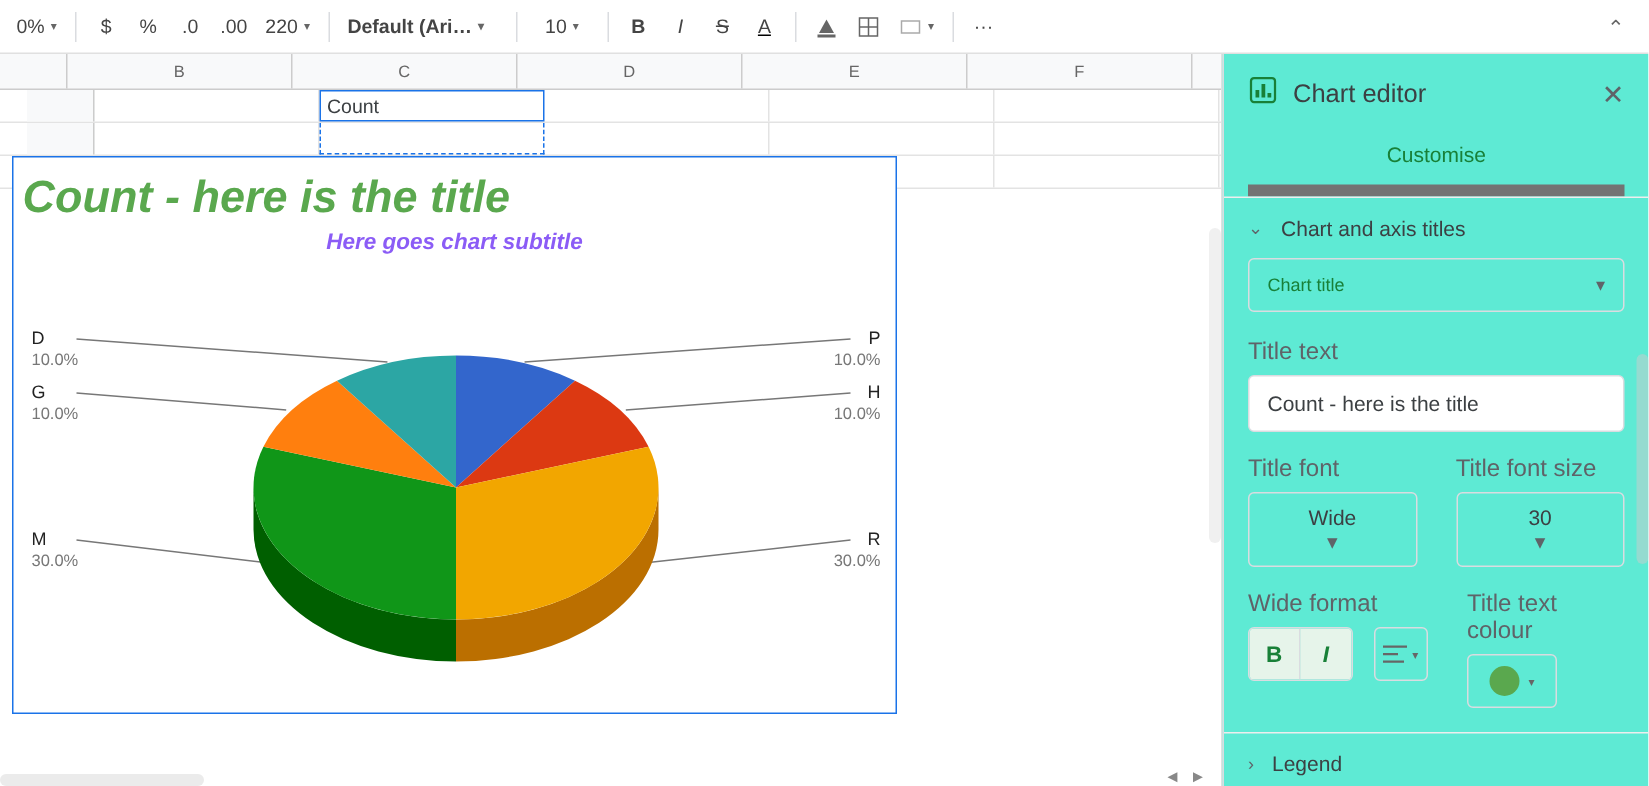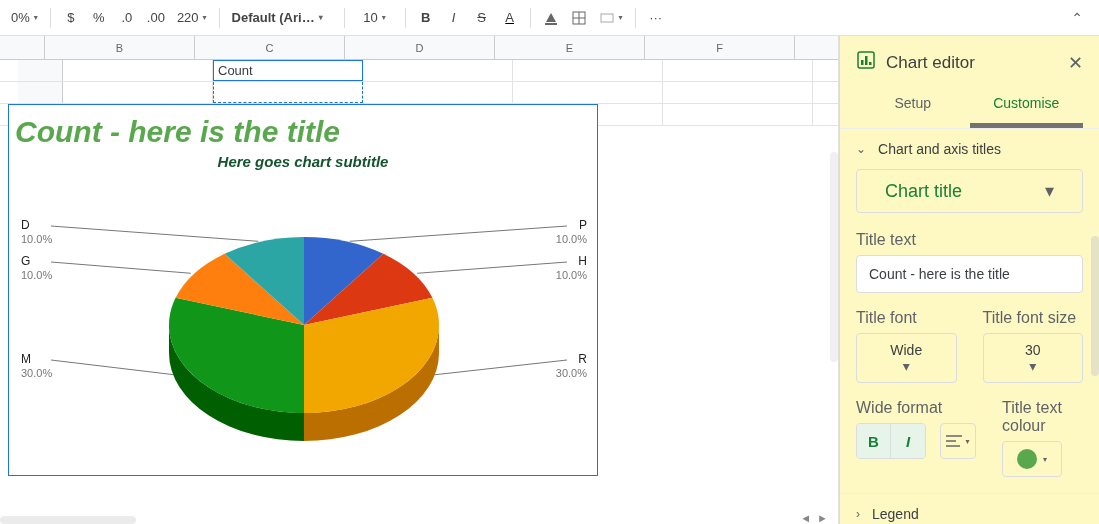--- a/index.html
+++ b/index.html
@@ -59,25 +59,25 @@
     display: flex;
     height: calc(100% - 36px);
   }
   .sheet-area {
     flex: 1;
     position: relative;
     overflow: hidden;
     border-right: 1px solid #e0e0e0;
   }
   .editor-panel {
-    width: 260px;
+    width: 284px;
     border-left: 1px solid #dadce0;
     display: flex;
     flex-direction: column;
-    background:#fef9c3;
+    background:#5eead4;
     position:relative;
   }
 
   
   .col-headers {
     display: flex;
     height: 24px;
     border-bottom: 1px solid #ccc;
     background: #f8f9fa;
     font-size: 11px;
@@ -131,21 +131,21 @@
     font-weight: 800;
     font-style: italic;
     color: #5aa84e;
     font-size: 30px;
     padding: 10px 0 0 6px;
   }
   .chart-subtitle {
     text-align: center;
     font-style: italic;
     font-weight: 700;
-    color: #14532d;
+    color: #8b5cf6;
     font-size: 15px;
     padding-top: 4px;
   }
   .pie-wrap {
     position: relative;
     height: 290px;
   }
   .pie-label {
     position: absolute;
     font-size: 12px;
@@ -177,38 +177,38 @@
     flex:1;
     text-align:center;
     padding:10px 0 12px;
     font-size:14px;
     color:#5f6368;
     border-bottom:2px solid transparent;
   }
   .panel-tab.active {
     color:#188038;
     font-weight:500;
-    border-bottom:5px solid #737373;
+    border-bottom:8px solid #737373;
   }
   .section-head {
     display:flex;
     align-items:center;
     gap:12px;
     padding:12px 16px;
     font-size:14px;
     color:#3c4043;
     border-top:1px solid #eee;
   }
   .section-head .chev { color:#5f6368; font-size:12px;}
   .section-body { padding:0 16px 16px;}
   .sel-box {
     border:1px solid #dadce0;
     border-radius:4px;
-    padding:10px 28px;
-    font-size:18px;
+    padding:10px 12px;
+    font-size:12px;
     color:#188038;
     font-weight:500;
     display:flex;
     align-items:center;
     justify-content:space-between;
     margin-bottom:18px;
   }
   .field-label { font-size:16px; color:#5f6368; margin-bottom:6px;}
   .text-input {
     width:100%;
@@ -391,21 +391,20 @@
             <rect x="2" y="2" width="16" height="16" rx="2" fill="none" stroke="#188038" stroke-width="1.5"></rect>
             <rect x="5" y="10" width="2.5" height="5" fill="#188038"></rect>
             <rect x="9" y="6" width="2.5" height="9" fill="#188038"></rect>
             <rect x="13" y="12" width="2.5" height="3" fill="#188038"></rect>
           </svg>
       </span>
       <span>Chart editor</span>
       <span class="close">✕</span>
     </div>
     <div class="panel-tabs">
-      <div class="panel-tab">Setup</div>
       <div class="panel-tab active">Customise</div>
     </div>
 
     <div class="section-head">
       <span class="chev">⌄</span>
       <span>Chart and axis titles</span>
     </div>
     <div class="section-body">
       <div class="sel-box">
         <span>Chart title</span>

